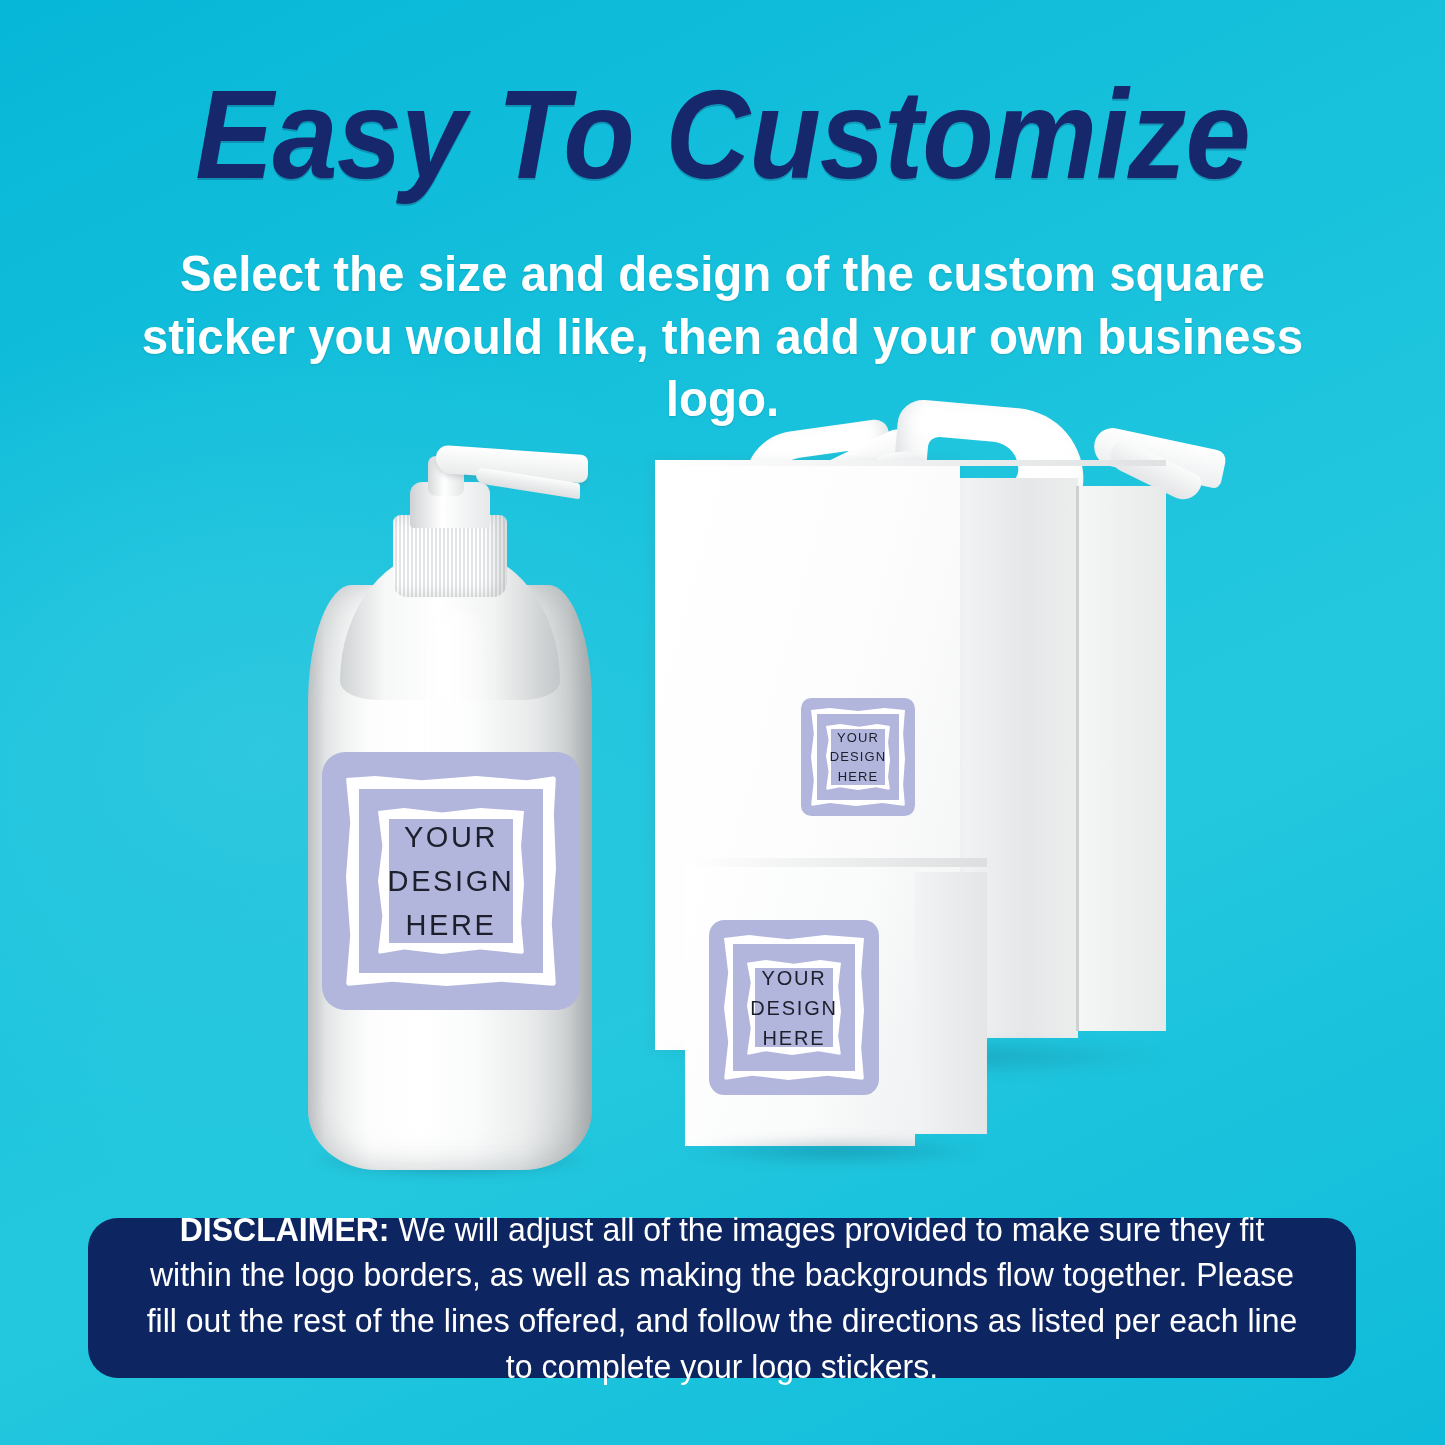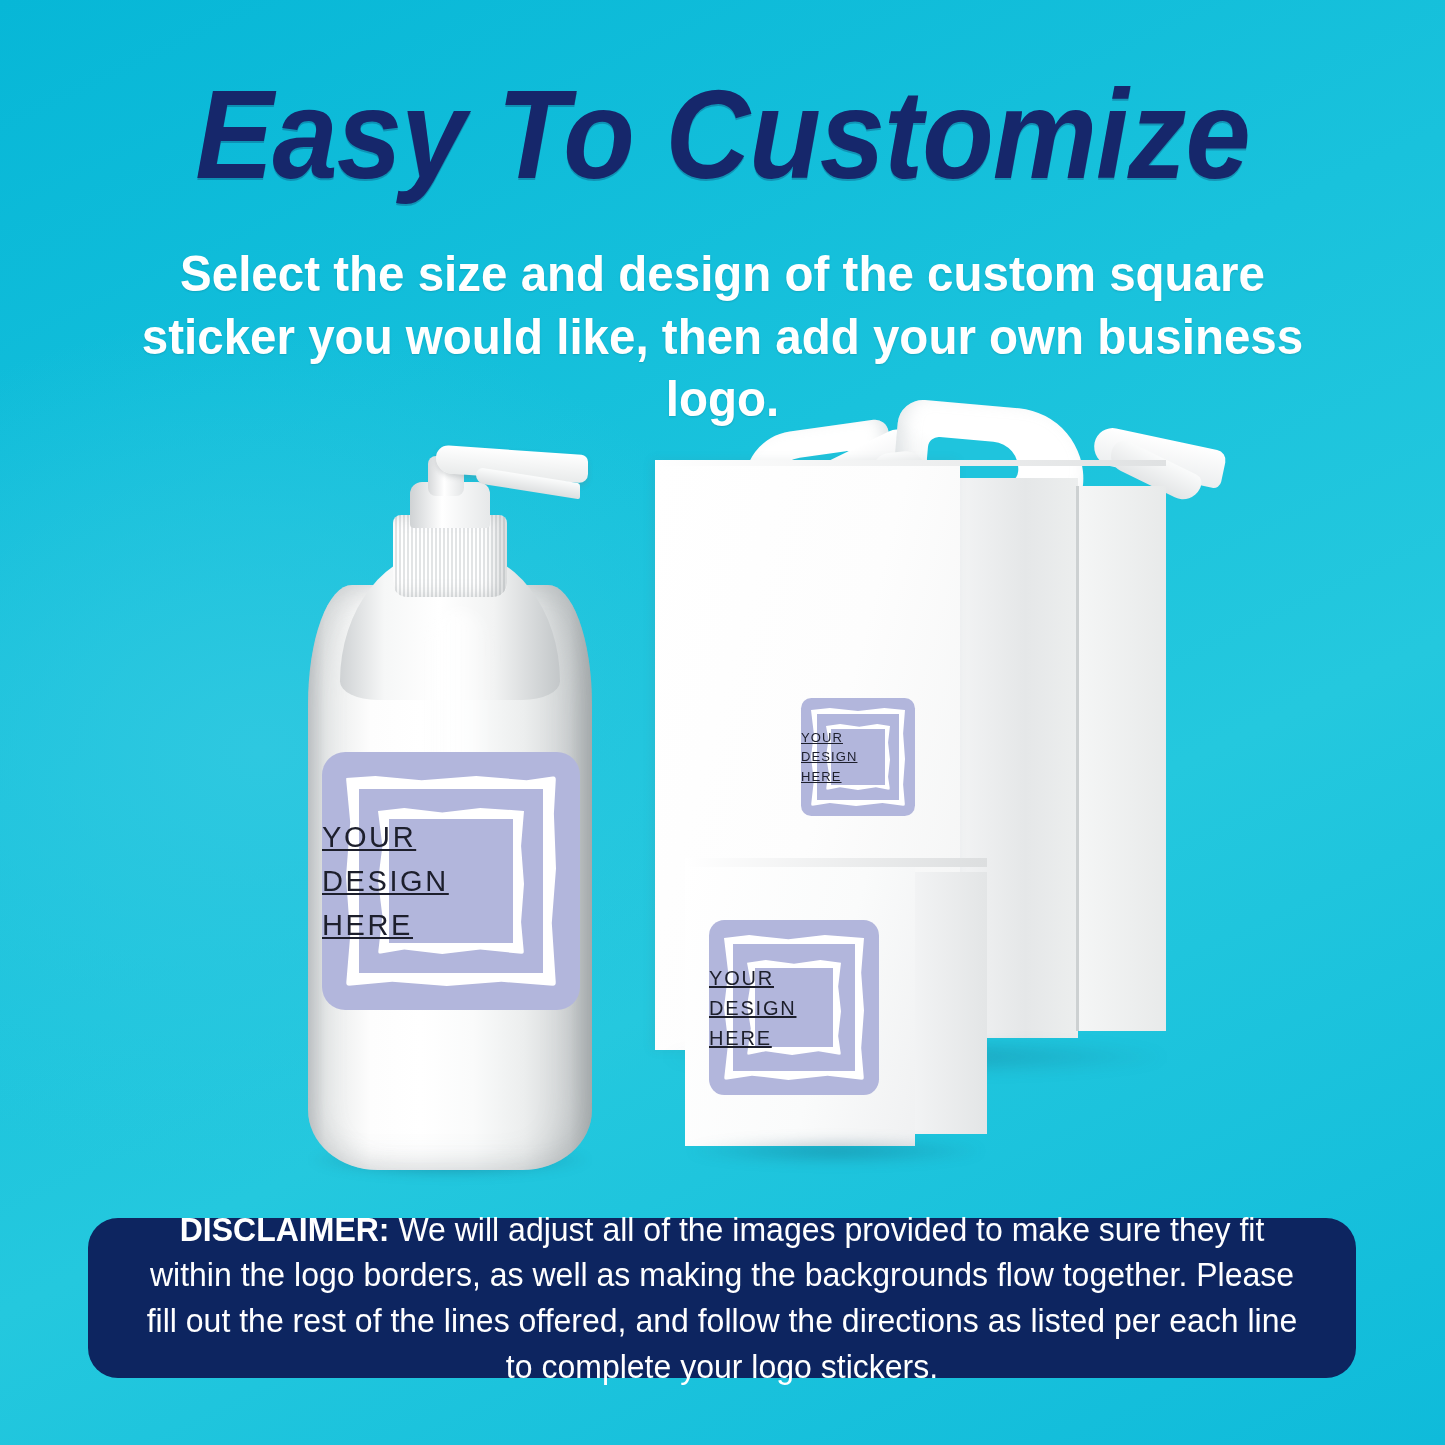--- a/index.html
+++ b/index.html
@@ -55,25 +55,24 @@
   .sticker .brushOuter,
   .sticker .brushInner{
     position:absolute;
     border-style:solid;
     border-color:#ffffff;
     pointer-events:none;
   }
   .sticker .label{
     position:absolute; inset:0;
     display:flex; flex-direction:column;
-    align-items:flex-start; justify-content:center;
+    align-items:center; justify-content:center;
     color:#1d1f2c;
     font-weight:300;
     text-align:center;
-    text-decoration:underline;
   }
   .sticker .label span{ display:block; }
 
   
   #bottle{
     position:absolute;
     left:300px; top:430px; width:300px; height:740px;
   }
   .b-body{
     position:absolute; left:8px; top:155px; width:284px; height:585px;

